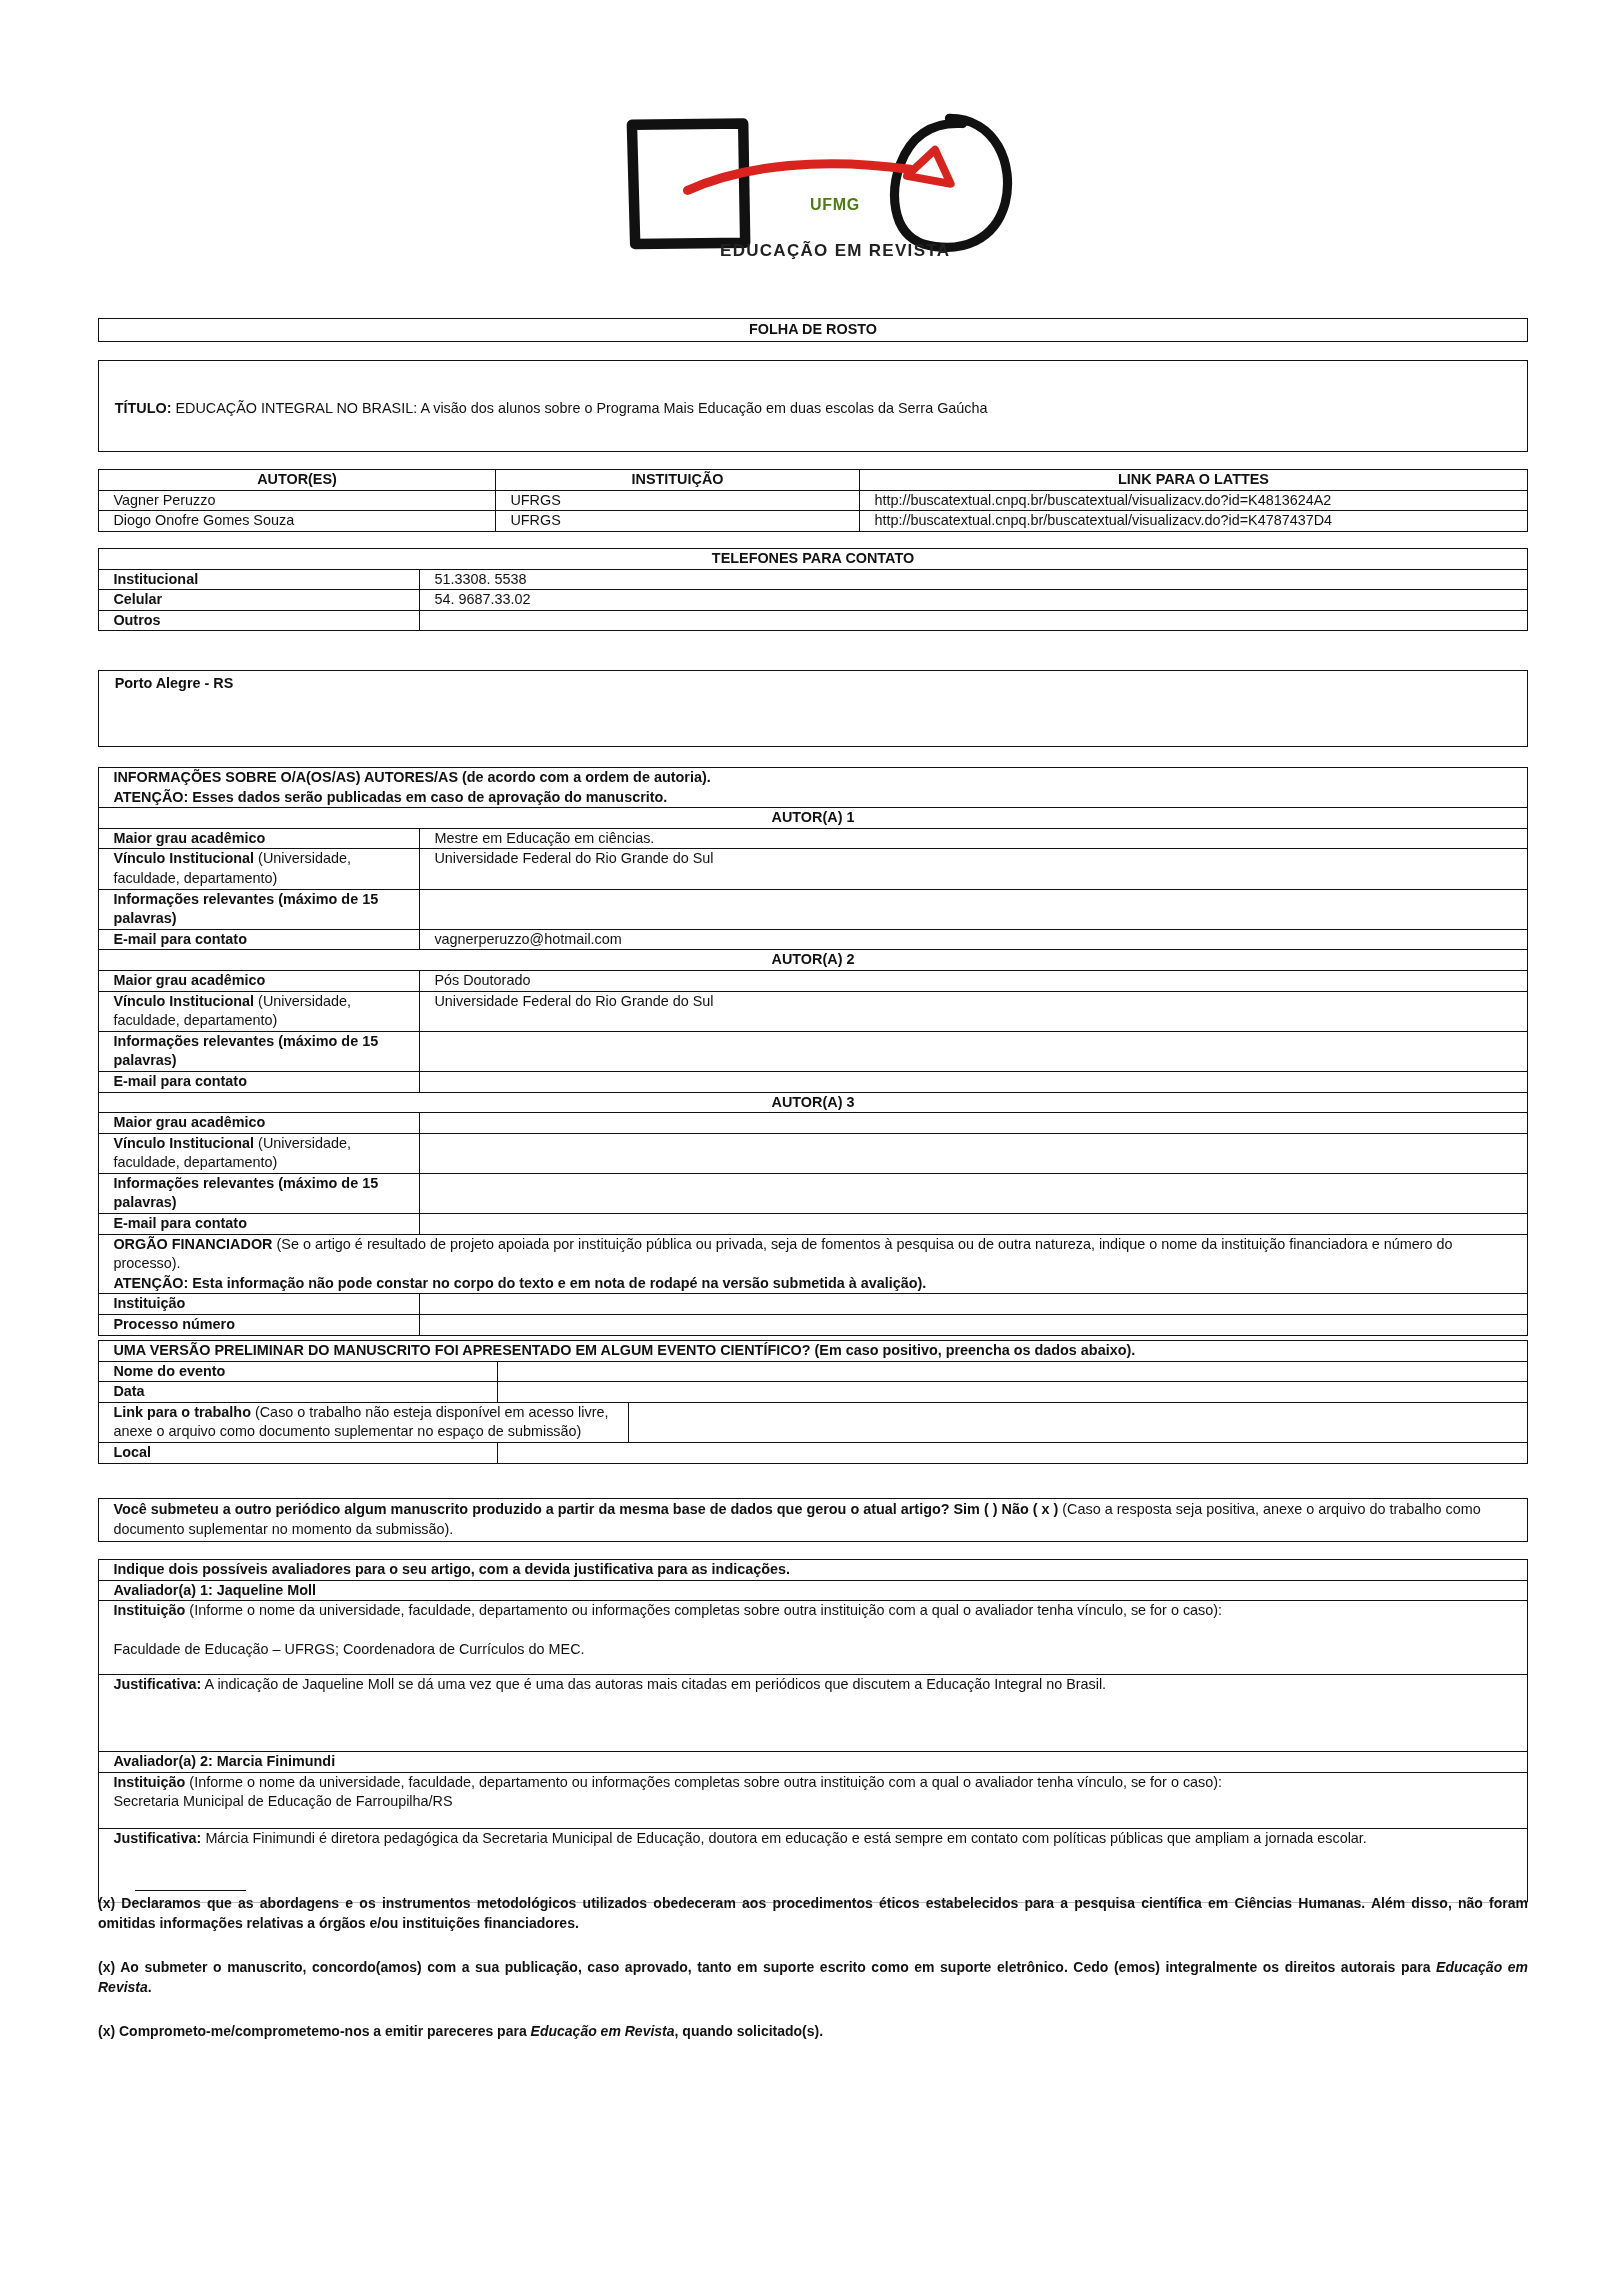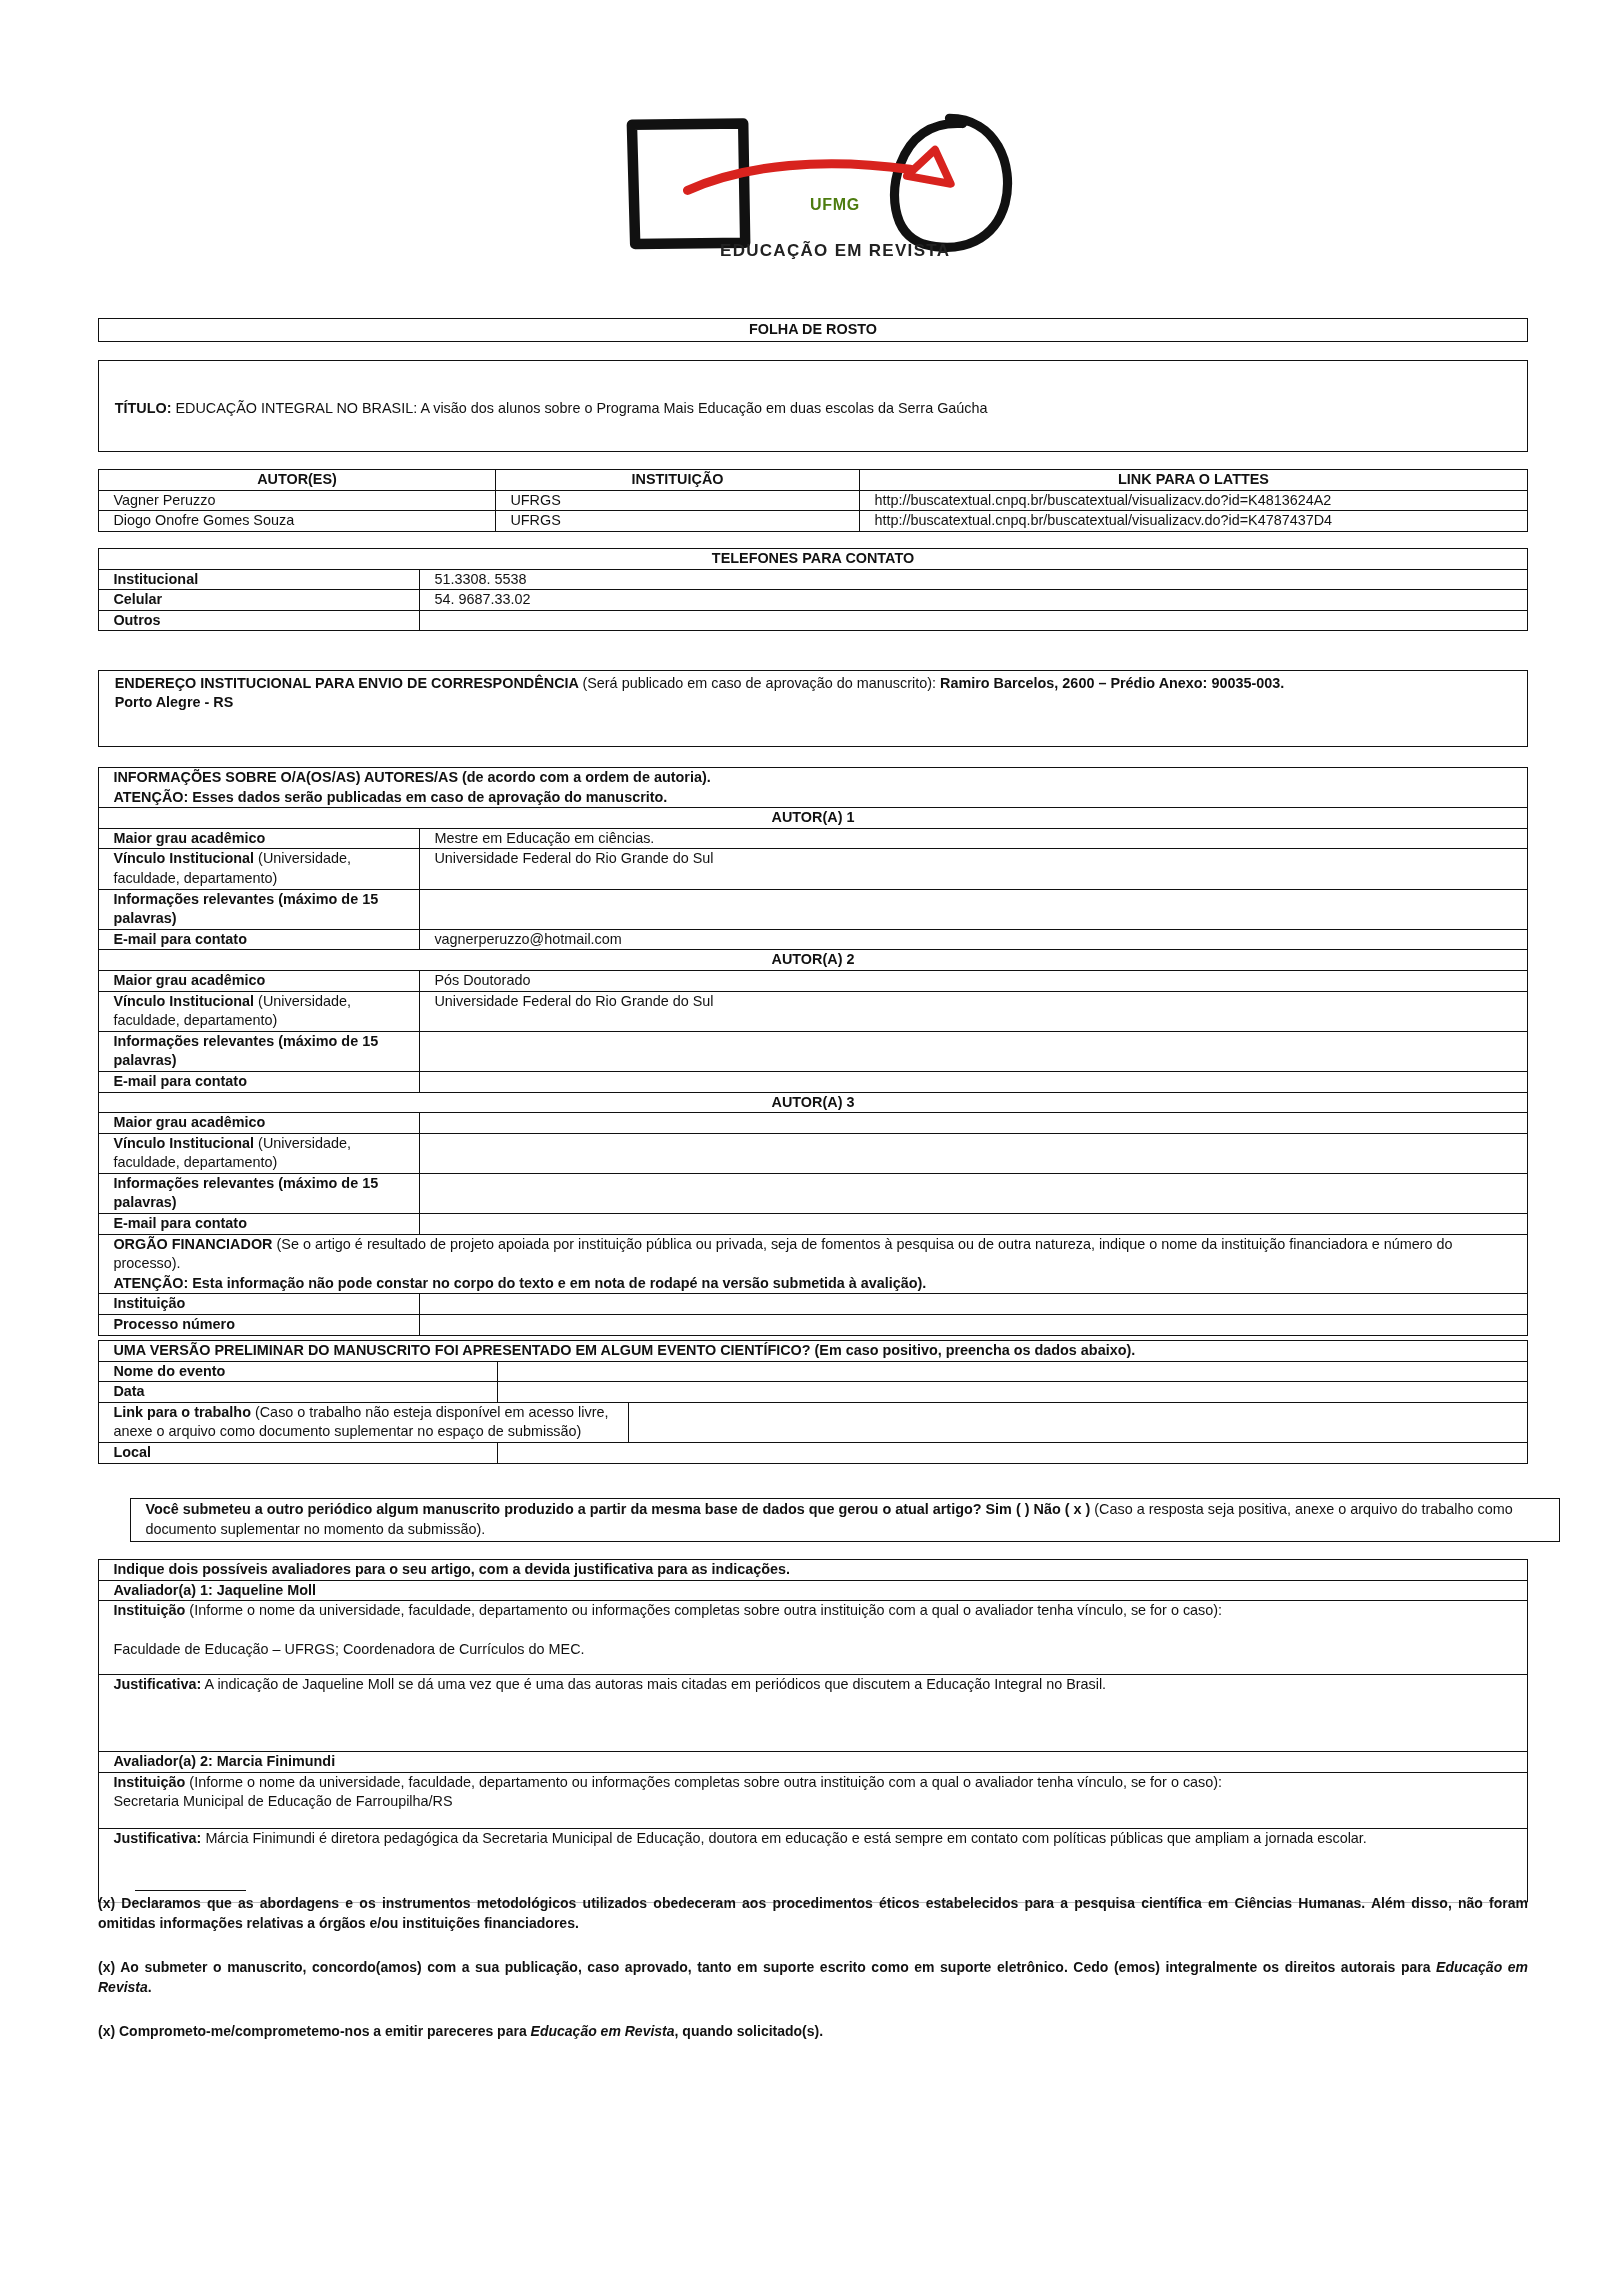--- a/index.html
+++ b/index.html
@@ -91,25 +91,20 @@
         </tr>
     <tr>
           <td class="b">Outros</td>
           <td></td>
         </tr>
   </tbody>
     </table>
 </div>
 
 <div class="box b" style="top:670px;height:77px;padding:2.6px 15.7px;">
-  <p class="p">
-    <span>ENDEREÇO INSTITUCIONAL PARA ENVIO DE CORRESPONDÊNCIA</span>
-    <span style="font-weight:normal">(Será publicado em caso de aprovação do manuscrito):</span>
-    <span>Ramiro Barcelos, 2600 – Prédio Anexo: 90035-003.</span>
-  </p>
   <p class="p">Porto Alegre - RS</p>
 </div>
 
 <div class="tbl" style="top:767px;">
   <table class="grid">
     <colgroup>
         <col style="width:321px">
         <col style="width:93px">
         <col>
       </colgroup>
@@ -224,21 +219,21 @@
           <td></td>
         </tr>
     <tr>
           <td class="b">Local</td>
           <td colspan="2"></td>
         </tr>
   </tbody>
     </table>
 </div>
 
-<div class="box" style="top:1498px;height:44px;padding:1.3px 14.4px;margin-left:32px;">
+<div class="box" style="top:1498px;height:44px;padding:1.3px 14.4px;">
   <p class="p">
     <span class="b">Você submeteu a outro periódico algum manuscrito produzido a partir da mesma base de dados que gerou o atual artigo? Sim (  ) Não ( x )</span>
     <span>(Caso a resposta seja positiva, anexe o arquivo do trabalho como documento suplementar no momento da submissão).</span>
   </p>
 </div>
 
 <div class="tbl" style="top:1559px;">
   <table class="grid">
     <tbody>
         <tr>

